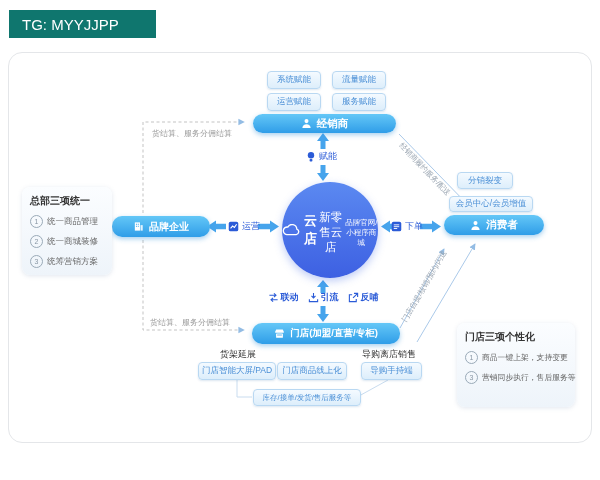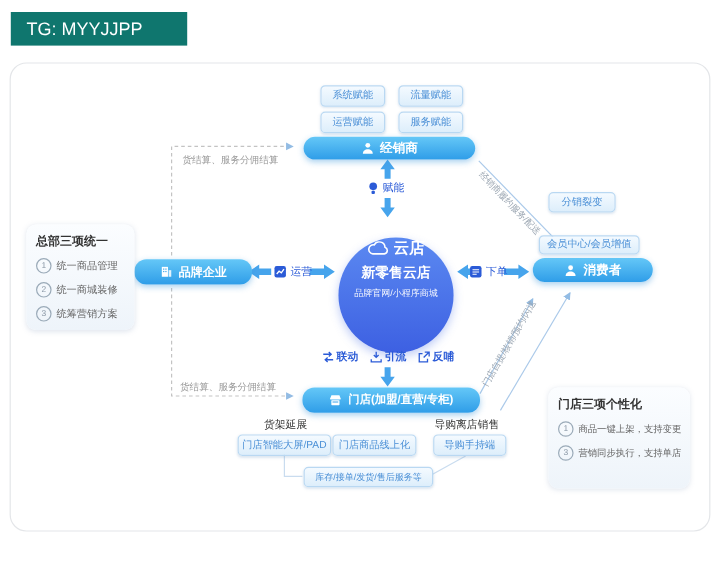--- a/index.html
+++ b/index.html
@@ -10,25 +10,25 @@
   .overlay{position:absolute;background:#0f766e;color:#fff;display:flex;align-items:center;z-index:30}
   .overlay.tg{left:9px;top:10px;width:134px;height:28px;font-size:15px;padding-left:13px}
   .overlay.site{left:384px;top:440px;width:216px;height:38px;font-size:18px;justify-content:center}
   .connectors{position:absolute;left:0;top:0;pointer-events:none;z-index:5}
   .pill{position:absolute;display:flex;align-items:center;justify-content:center;z-index:10;
         background:linear-gradient(180deg,#f4faff,#ddeefb);border:1px solid #b9d8f2;border-radius:4px;
         color:#4a8fd6;font-size:8.5px;box-shadow:0 1px 2px rgba(120,160,200,.25);white-space:nowrap}
   .bar{position:absolute;display:flex;align-items:center;justify-content:center;gap:5px;z-index:10;
        background:linear-gradient(180deg,#64c7f7,#2f9de8);border-radius:10px;color:#fff;
        font-weight:bold;font-size:10.5px;box-shadow:0 2px 5px rgba(60,150,220,.45);white-space:nowrap}
-  .circle{position:absolute;left:282px;top:198px;width:96px;height:96px;border-radius:50%;z-index:10;
-          background:linear-gradient(180deg,#5b89f1,#3d60e2);color:#fff;display:flex;flex-direction:column;
-          align-items:center;justify-content:flex-start;text-align:center;box-shadow:0 3px 8px rgba(70,110,230,.35)}
+  .circle{position:absolute;left:282px;top:182px;width:96px;height:96px;border-radius:50%;z-index:10;
+          background:linear-gradient(180deg,#5b89f1,#3d60e2);color:#fff;display:flex;
+          align-items:center;justify-content:flex-end;text-align:center;box-shadow:0 3px 8px rgba(70,110,230,.35)}
   .logo-row{display:flex;align-items:center;gap:3px;font-size:13px;font-weight:bold}
-  .c-title{font-size:11.5px;font-weight:bold;margin-top:4px}
+  .c-title{font-size:11.5px;font-weight:normal;margin-top:4px}
   .c-sub{font-size:7.5px;margin-top:5px;opacity:.95}
   .flow{position:absolute;display:flex;align-items:center;gap:3px;color:#2b5bd7;
         font-size:9px;font-weight:normal;z-index:10;white-space:nowrap}
   .flow-row{position:absolute;left:253px;top:291px;width:140px;display:flex;justify-content:center;gap:9px;z-index:10}
   .flow-item{display:inline-flex;align-items:center;gap:2px;color:#2b5bd7;font-size:9px;font-weight:bold;white-space:nowrap}
   .mini{position:absolute;font-size:8px;color:#999;white-space:nowrap;z-index:10}
   .rot{position:absolute;font-size:7.5px;color:#9aa5b1;white-space:nowrap;transform-origin:0 0;z-index:9}
   .infobox{position:absolute;background:linear-gradient(180deg,#fbfdff,#eef4fa);border-radius:8px;
            box-shadow:0 1px 4px rgba(140,160,190,.25);padding:7px 8px;z-index:10}
   .ib-title{font-size:10px;font-weight:bold;color:#333}
@@ -154,21 +154,21 @@
   <div class="bar" style="left:444px;top:215px;width:100px;height:20px">
     <span class="icon">
       <svg width="11" height="11" viewBox="0 0 12 12">
           <circle cx="6" cy="3.4" r="2.2" fill="#fff"></circle>
           <path d="M1.5 11c0-2.6 2-4.1 4.5-4.1S10.5 8.4 10.5 11z" fill="#fff"></path>
         </svg>
     </span>
     <span>消费者</span>
   </div>
 
-  <div class="pill" style="left:457px;top:160px;width:54px;height:15px">分销裂变</div>
+  <div class="pill" style="left:457px;top:172px;width:54px;height:15px">分销裂变</div>
   <div class="pill" style="left:449px;top:196px;width:82px;height:14px">会员中心/会员增值</div>
 
   <div class="flow-row">
     <span class="flow-item">
       <span class="icon">
         <svg width="11" height="11" viewBox="0 0 12 12" fill="none" stroke="#2b5bd7" stroke-width="1.2">
             <path d="M1.5 3.5h7M6.5 1.5l2.2 2-2.2 2"></path>
             <path d="M10.5 8.5h-7M5.5 6.5L3.3 8.5l2.2 2"></path>
           </svg>
       </span>
@@ -228,21 +228,21 @@
   </div>
 
   <div class="infobox right" style="left:457px;top:323px;width:118px;height:84px;box-sizing:border-box">
     <div class="ib-title">门店三项个性化</div>
     <div class="ib-row">
       <span class="ib-num">1</span>
       <span>商品一键上架，支持变更</span>
     </div>
     <div class="ib-row">
       <span class="ib-num">3</span>
-      <span>营销同步执行，支持单店</span>
+      <span>营销同步执行，售后服务等</span>
     </div>
   </div>
 
   <div class="sec-title" style="left:220px;top:348px">货架延展</div>
   <div class="sec-title" style="left:362px;top:348px">导购离店销售</div>
   <div class="pill" style="left:198px;top:362px;width:76px;height:16px">门店智能大屏/PAD</div>
   <div class="pill" style="left:277px;top:362px;width:68px;height:16px">门店商品线上化</div>
   <div class="pill" style="left:253px;top:389px;width:106px;height:15px;font-size:7.5px">库存/接单/发货/售后服务等</div>
   <div class="pill" style="left:361px;top:362px;width:59px;height:16px">导购手持端</div>
 

